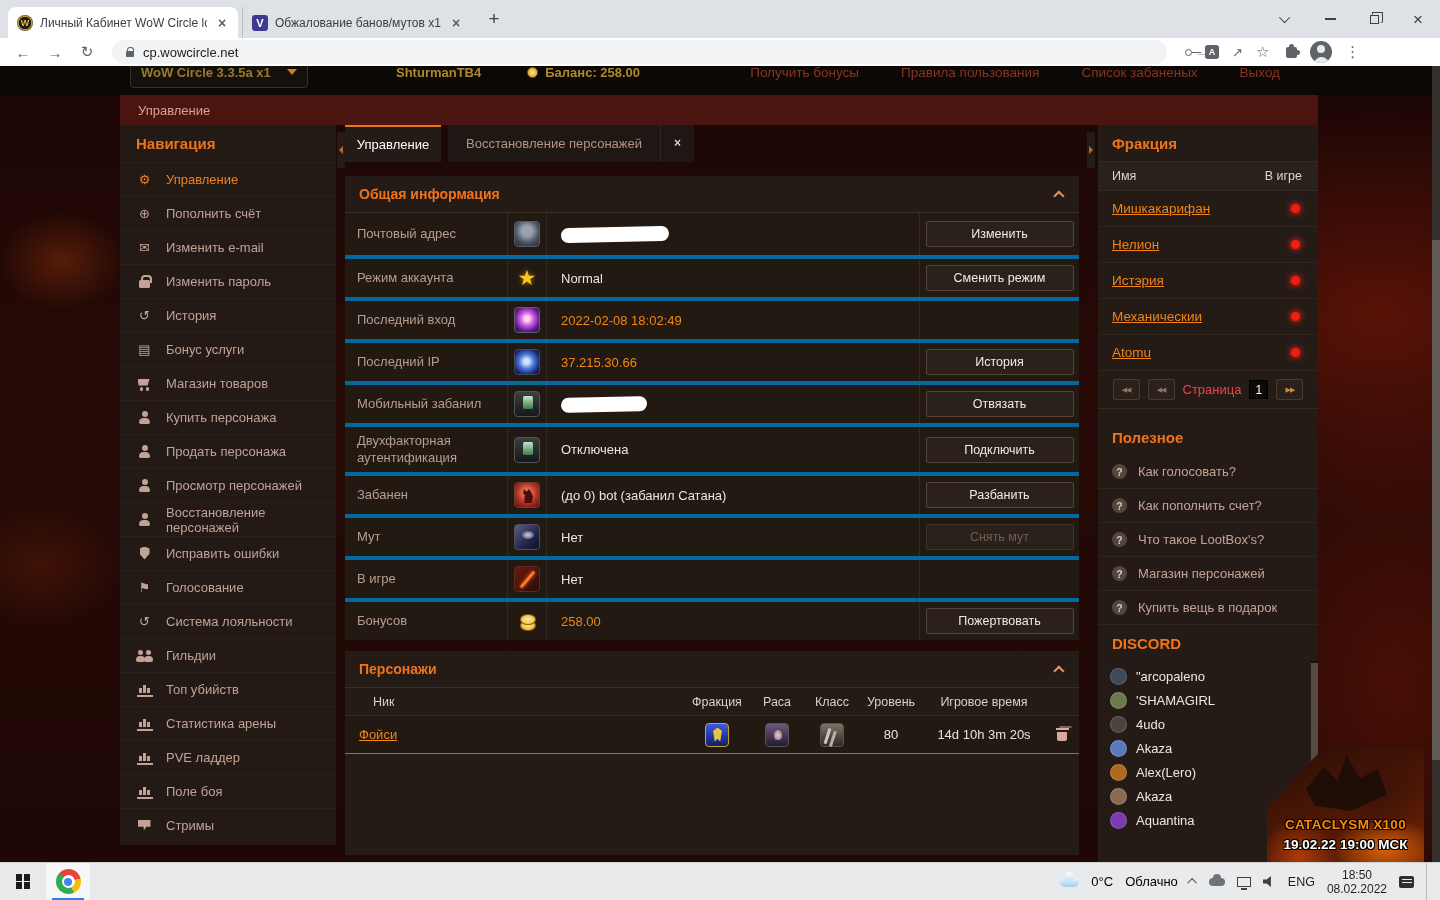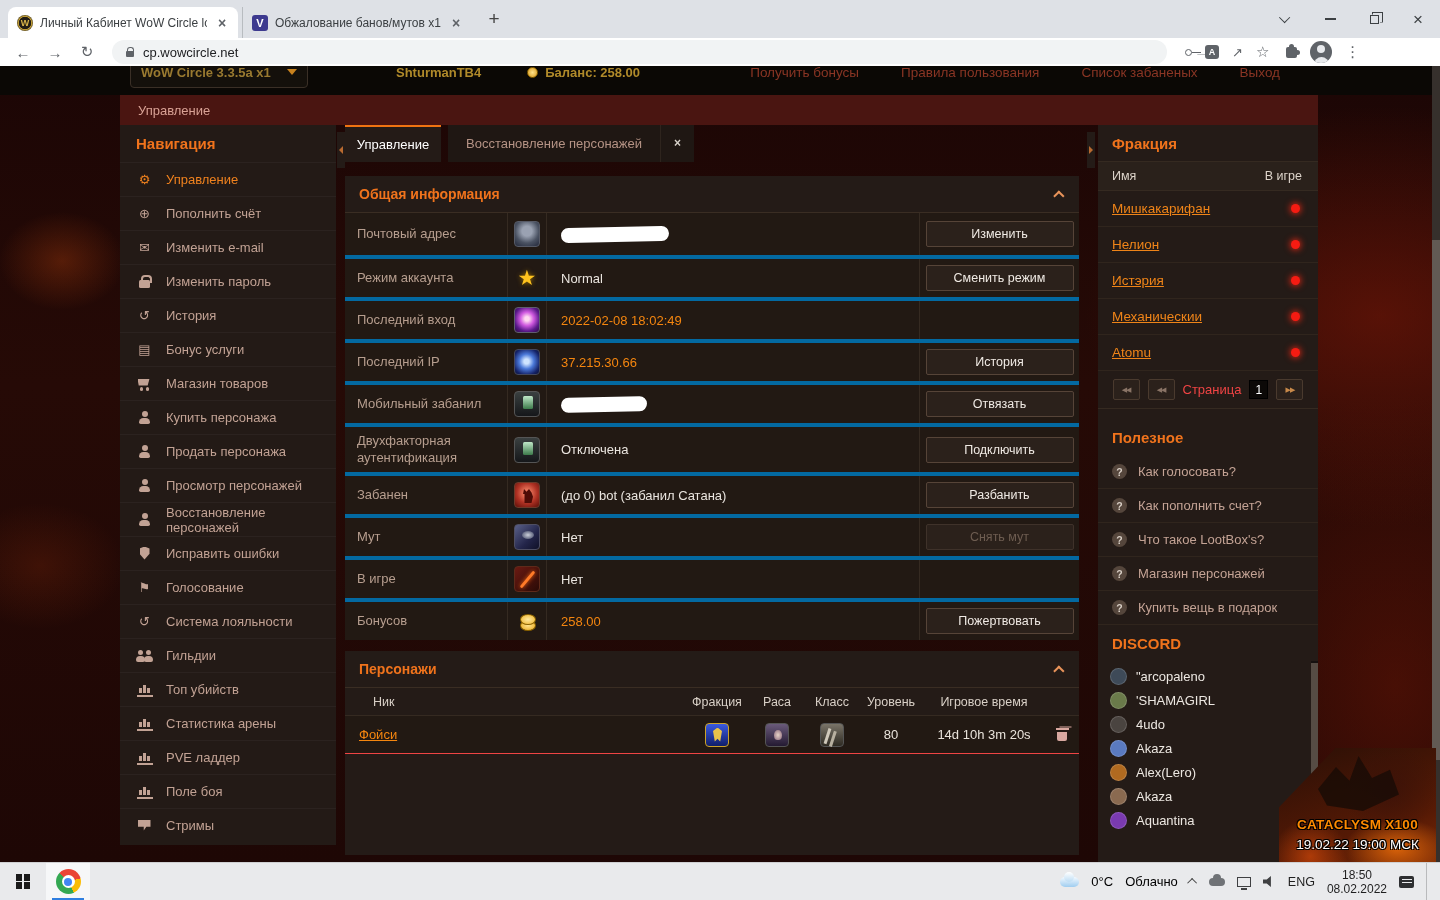--- a/index.html
+++ b/index.html
@@ -194,32 +194,32 @@
   .qicon { width:15px; height:15px; border-radius:50%; background:#55463c; color:#d9cfc6; font-size:10.5px; font-weight:bold;
     display:flex; align-items:center; justify-content:center; flex:0 0 15px; }
   .dlist { position:relative; padding-top:3px; }
   .drow { height:24px; display:flex; align-items:center; gap:9px; padding-left:12px; }
   .davatar { width:17px; height:17px; border-radius:50%; flex:0 0 17px; border:1px solid rgba(255,255,255,.15); }
   .dname { color:#ece7e1; font-size:13px; }
   .dscroll { position:absolute; right:0; top:0; width:7px; height:196px; background:#161110; }
   .dthumb { position:absolute; right:0; top:2px; width:7px; height:186px; background:#564c44; }
 
   
-  .banner { position:absolute; right:4px; bottom:0; width:157px; height:114px; z-index:5;
+  .banner { position:absolute; right:16px; bottom:0; width:157px; height:114px; z-index:5;
     clip-path:polygon(36% 0,100% 0,100% 100%,0 100%,0 52%);
     background:
       radial-gradient(70px 40px at 75% 88%, rgba(255,120,10,.75), transparent 75%),
       radial-gradient(50px 50px at 20% 95%, rgba(230,80,10,.6), transparent 75%),
       radial-gradient(60px 60px at 70% 35%, rgba(60,18,8,.9), transparent 80%),
       linear-gradient(160deg,#2a0f06,#571a05 70%,#7a2a06); }
   .banner::before { content:""; position:absolute; left:30px; top:8px; width:90px; height:55px; background:#1a0c06;
     clip-path:polygon(10% 60%,30% 20%,45% 45%,55% 0,70% 40%,90% 25%,100% 70%,60% 100%,20% 90%); opacity:.85; }
   .banner-l1 { position:absolute; left:0; right:0; bottom:30px; text-align:center; color:#ff8a00; font-size:13.5px; font-weight:bold; letter-spacing:.3px;
     text-shadow:-1px -1px 0 #000,1px -1px 0 #000,-1px 1px 0 #000,1px 1px 0 #000; }
-  .banner-l2 { position:absolute; left:0; right:0; bottom:10px; text-align:center; color:#fff; font-size:13.5px; font-weight:normal;
+  .banner-l2 { position:absolute; left:0; right:0; bottom:10px; text-align:center; color:#fff; font-size:13.5px; font-weight:bold;
     text-shadow:-1px -1px 0 #000,1px -1px 0 #000,-1px 1px 0 #000,1px 1px 0 #000; }
 
   
   .pscroll { position:absolute; right:0; top:0; width:8px; height:796px; background:#36302c; }
   .pthumb { position:absolute; right:0; top:174px; width:8px; height:520px; background:#625a54; }
 
   
   .taskbar { height:38px; background:#e9eaec; border-top:1px solid #cfd0d2; display:flex; align-items:center; position:relative; }
   .tb-start { width:46px; height:38px; display:flex; align-items:center; justify-content:center; }
   .winlogo { width:6.5px; height:6.5px; background:#1a1a1a; box-shadow:8px 0 0 #1a1a1a,0 8px 0 #1a1a1a,8px 8px 0 #1a1a1a; margin:-8px 8px 0 0; }

